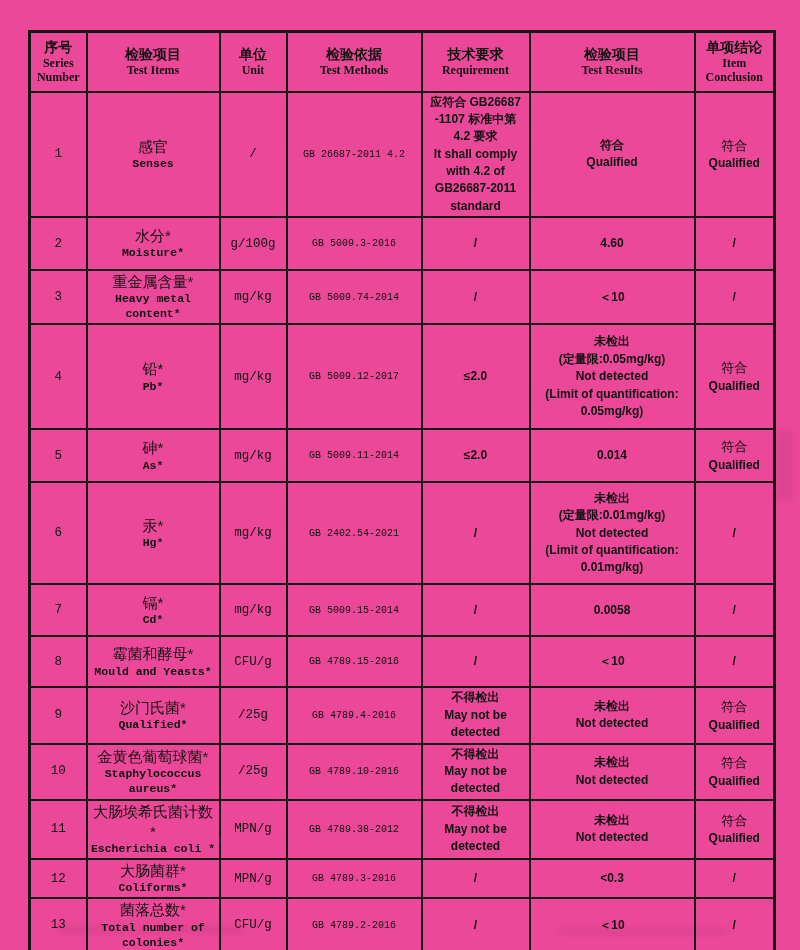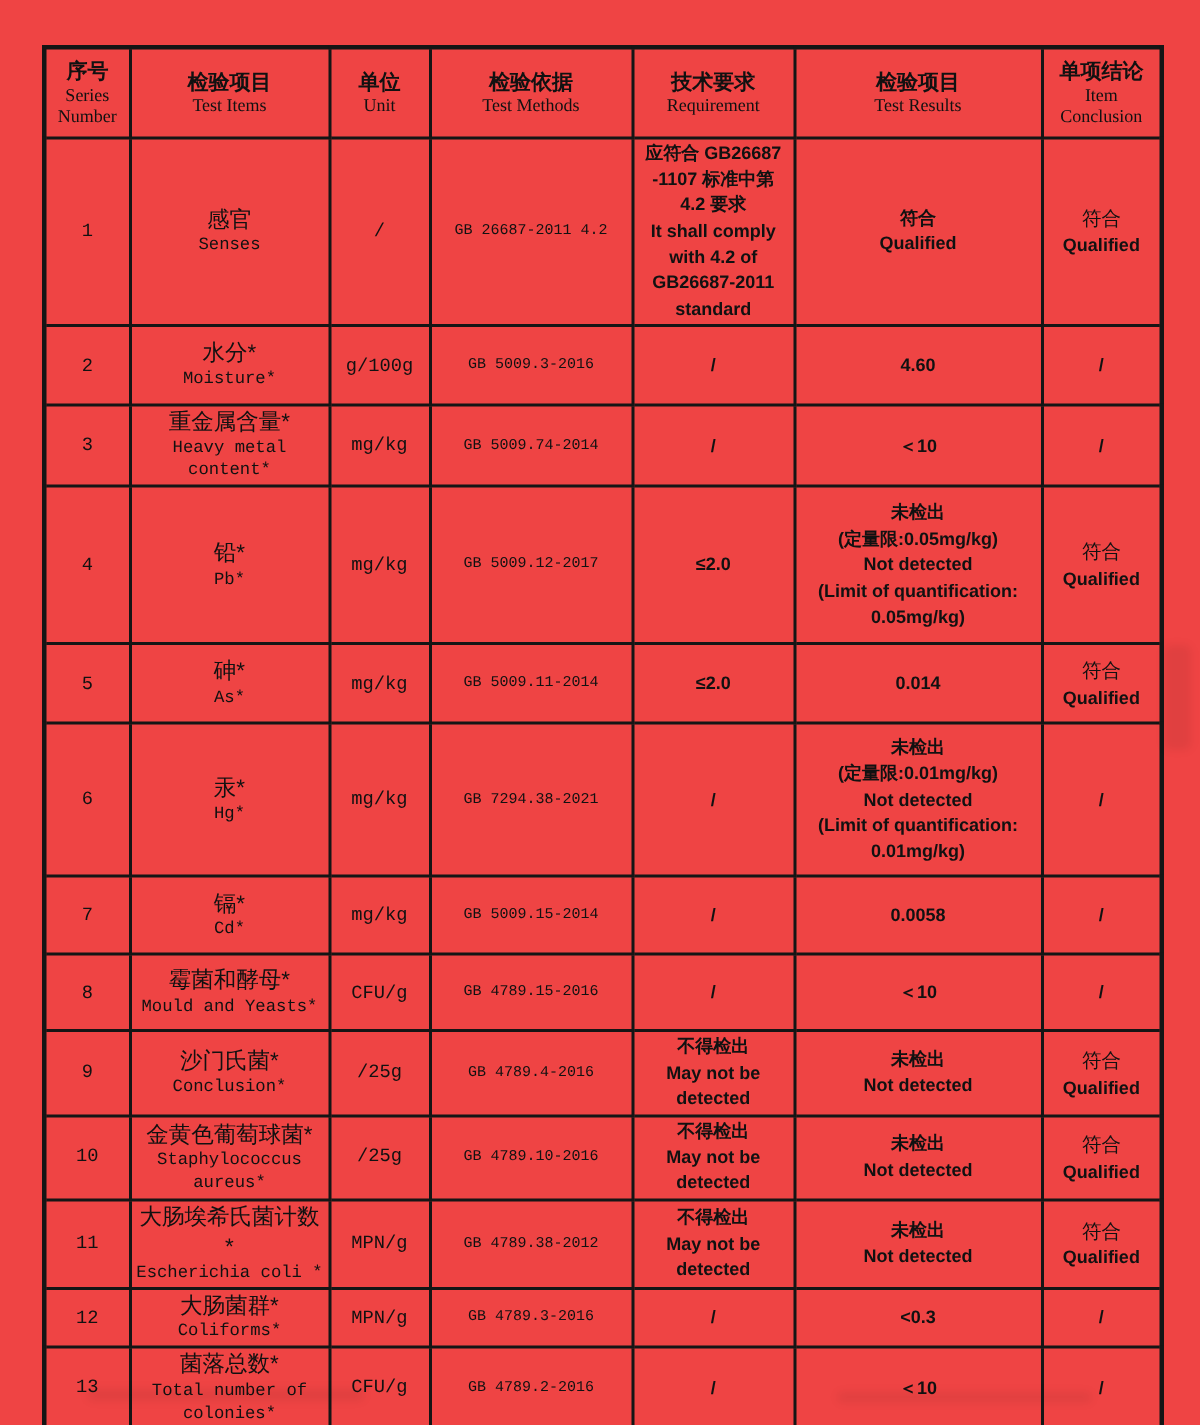--- a/index.html
+++ b/index.html
@@ -1,17 +1,17 @@
 <!DOCTYPE html>
 <html><head>
 <meta charset="utf-8">
 <style>
   html,body{margin:0;padding:0;background:#e8e8e8;}
   .page{
-    position:relative;width:800px;height:950px;background:#ef4444;
+    position:relative;width:800px;height:950px;background:#ec4899;
     font-family:"Liberation Sans","DejaVu Sans",sans-serif;color:#111;
     overflow:hidden;
   }
   table.report{
     position:absolute;left:28px;top:30px;width:745px;
     border-collapse:collapse;table-layout:fixed;
     border:3px solid #151515;
   }
   .report th,.report td{
     border:2px solid #151515;
@@ -20,29 +20,29 @@
   }
   
   tr.hh{height:60px}
   tr.h1{height:105px} tr.h2{height:53px} tr.h3{height:52px}
   tr.h4{height:105px} tr.h5{height:53px} tr.h6{height:102px}
   tr.h7{height:52px}  tr.h8{height:51px} tr.h9{height:52px}
   tr.h10{height:53px} tr.h11{height:52px} tr.h12{height:36px}
   tr.h13{height:50px}
   
   .cn-h{font-size:14px;font-weight:700;line-height:1.25;}
-  .en-h{font-size:12px;font-weight:400;line-height:1.15;
+  .en-h{font-size:12px;font-weight:700;line-height:1.15;
         font-family:"Liberation Serif","DejaVu Serif",serif;}
   
   .mono{font-family:"Liberation Mono","DejaVu Sans Mono",monospace;
         font-size:12.5px;line-height:1.3;}
   .item-cn{font-family:Liberation Sans, sans-serif;
            font-size:15px;line-height:1.35;}
   .item-en{font-family:"Liberation Mono","DejaVu Sans Mono",monospace;
-           font-size:11.5px;line-height:1.3;}
+           font-size:11.5px;line-height:1.3;font-weight:bold;}
   .method{font-family:"Liberation Mono","DejaVu Sans Mono",monospace;
           font-size:10px;white-space:nowrap;}
   
   .bold{font-weight:700;font-size:12px;line-height:1.45;white-space:pre-line;}
   .cn-plain{font-size:13px;line-height:1.5;}
   
   .smudge{position:absolute;background:rgba(0,0,0,0.06);filter:blur(3px);
           border-radius:4px;pointer-events:none;}
 </style>
 </head>
@@ -206,21 +206,21 @@
         <div class="bold">Qualified</div>
       </td>
     </tr>
         <tr class="h6">
       <td class="mono"><span>6</span></td>
       <td>
         <div class="item-cn">汞*</div>
         <div class="item-en">Hg*</div>
       </td>
       <td class="mono"><span>mg/kg</span></td>
-      <td class="method"><span>GB 7294.38-2021</span></td>
+      <td class="method"><span>GB 2402.54-2021</span></td>
       <td>
         <div class="bold"></div>
         <div class="bold">/</div>
       </td>
       <td>
         <div class="bold">未检出
 (定量限:0.01mg/kg)</div>
         <div class="bold">Not detected
 (Limit of quantification:
 0.01mg/kg)</div>
@@ -269,21 +269,21 @@
       </td>
       <td>
         <div class="cn-plain"></div>
         <div class="bold">/</div>
       </td>
     </tr>
         <tr class="h9">
       <td class="mono"><span>9</span></td>
       <td>
         <div class="item-cn">沙门氏菌*</div>
-        <div class="item-en">Conclusion*</div>
+        <div class="item-en">Qualified*</div>
       </td>
       <td class="mono"><span>/25g</span></td>
       <td class="method"><span>GB 4789.4-2016</span></td>
       <td>
         <div class="bold">不得检出</div>
         <div class="bold">May not be detected</div>
       </td>
       <td>
         <div class="bold">未检出</div>
         <div class="bold">Not detected</div>

